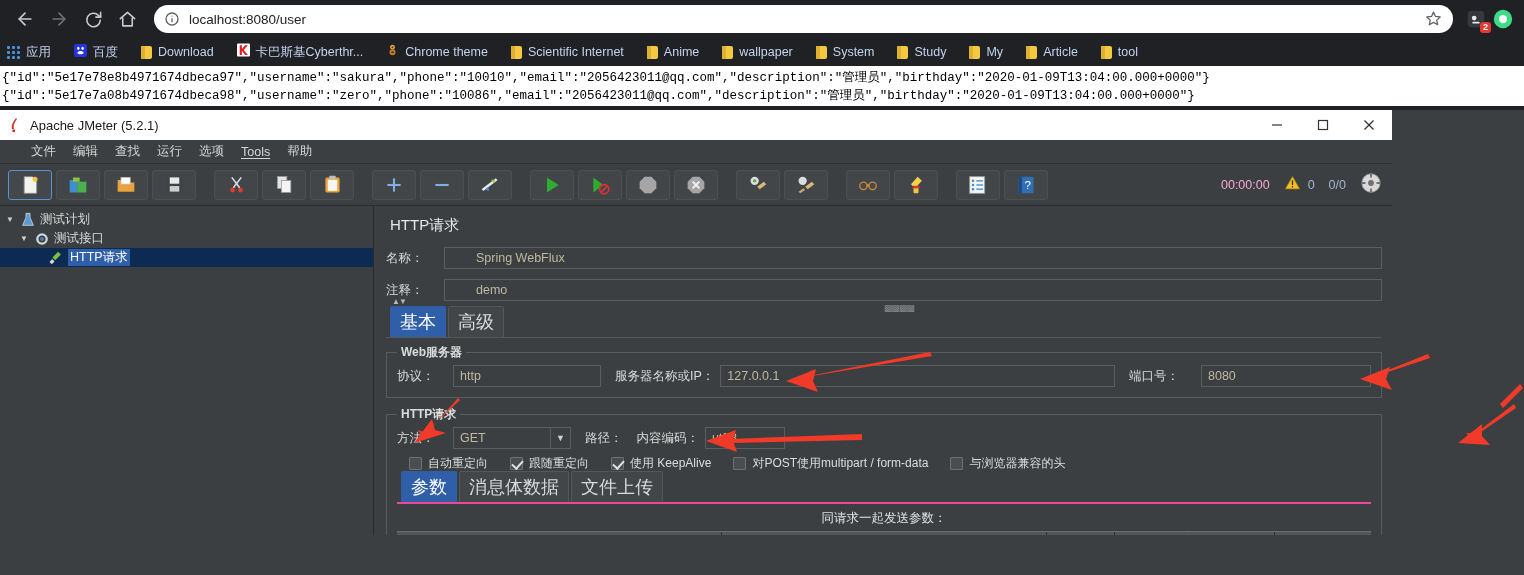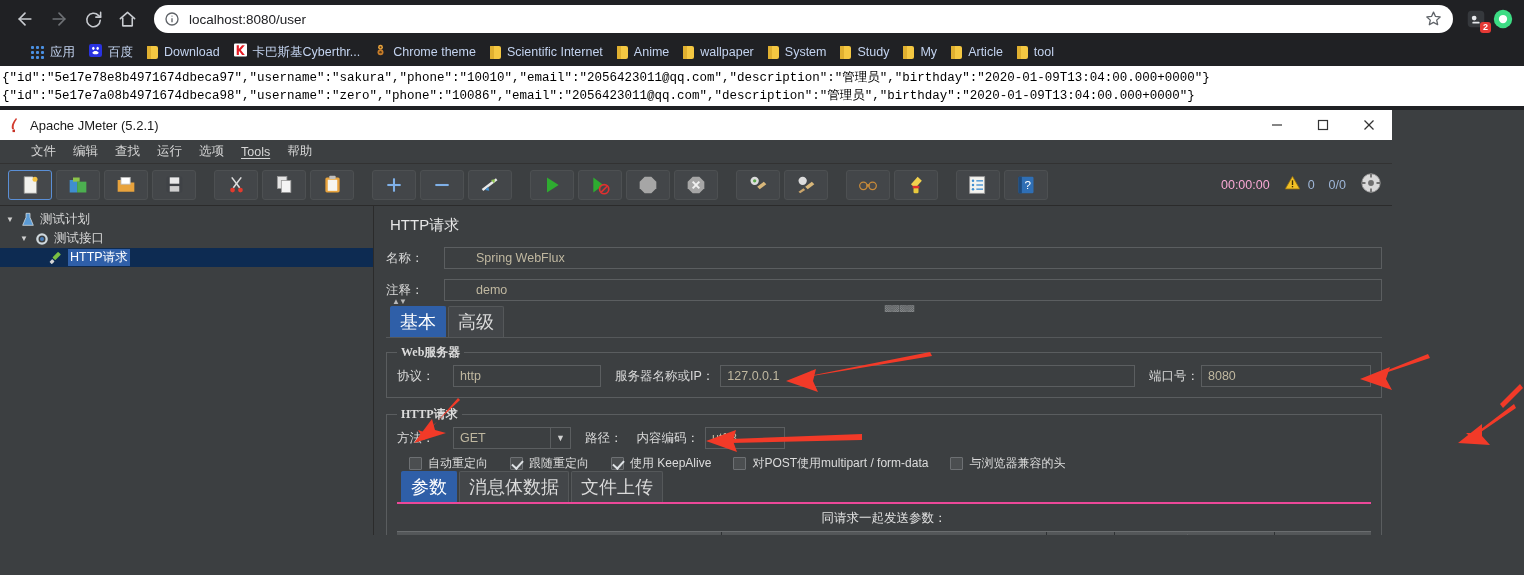--- a/index.html
+++ b/index.html
@@ -36,22 +36,22 @@
 
   .ext-wrap { display: flex; align-items: center; gap: 5px; padding-left: 6px; flex: 0 0 auto; }
   .ext-icon { position: relative; width: 22px; height: 22px; }
   .ext-badge {
     position: absolute; right: -4px; bottom: -3px; background: #e53935; color: #fff;
     font-size: 9px; line-height: 11px; border-radius: 3px; padding: 0 3px; font-weight: bold;
   }
 
   
   .bm-bar {
-    height: 28px; display: flex; align-items: center; padding: 0 24px;
-    background: #202124; gap: 0px; overflow: hidden;
+    height: 28px; display: flex; align-items: center; padding: 0 0;
+    background: #202124; gap: 9px; overflow: hidden;
   }
   .bm-item {
     display: flex; align-items: center; height: 22px; padding: 0 7px;
     border-radius: 4px; flex: 0 0 auto; gap: 6px;
   }
   .bm-label { font-size: 12.5px; color: #c3d3ef; white-space: nowrap; }
   .bm-folder {
     width: 11px; height: 13px; background: #f5c842; border-radius: 1px 2px 2px 1px;
     flex: 0 0 auto; position: relative;
   }
@@ -151,21 +151,21 @@
     border: 1px solid #55585a; border-bottom: none; background: #434649;
     border-radius: 2px 2px 0 0; margin-right: 2px;
   }
   .tab.active { background: #2f5fa8; color: #fff; border-color: #2f5fa8; }
   .tabpane { border-top: 1px solid #55585a; padding-top: 6px; }
 
   fieldset.grp {
     border: 1px solid #5a5d5f; margin: 0 0 8px 0; padding: 4px 10px 8px 10px;
     position: relative;
   }
-  fieldset.grp > legend { font-size: 12px; color: #dcdcdc; padding: 0 4px; font-weight: bold; font-family: Liberation Serif, serif;}
+  fieldset.grp > legend { font-size: 12px; color: #dcdcdc; padding: 0 4px; font-weight: bold;}
 
   .cb-row { display: flex; align-items: center; gap: 22px; margin: 6px 0 8px 12px; }
   .cb { display: flex; align-items: center; gap: 6px; }
   .cbbox {
     width: 13px; height: 13px; border: 1px solid #6d7073; background: #4b4e50;
     flex: 0 0 auto; position: relative; border-radius: 1px;
   }
   .cbbox.on::after {
     content: ""; position: absolute; left: 3px; top: 0px; width: 5px; height: 9px;
     border: solid #dfe3e6; border-width: 0 2px 2px 0; transform: rotate(42deg);
@@ -602,21 +602,21 @@
         <div class="tabpane">
 
           <fieldset class="grp">
             <legend>Web服务器</legend>
             <div class="frow" style="margin-bottom:2px;">
               <span class="flabel" style="width:56px">协议：</span>
               <span class="finput" style="width:148px">http</span>
               <span class="flabel" style="margin-left:14px">服务器名称或IP：</span>
               <span class="finput" style="flex:1 1 auto;margin-left:6px">127.0.0.1</span>
               <span class="flabel" style="margin-left:14px">端口号：</span>
-              <span class="finput" style="width:170px;margin-left:2px">8080</span>
+              <span class="finput" style="width:170px;margin-left:22px">8080</span>
             </div>
           </fieldset>
 
           <fieldset class="grp" style="padding-bottom:4px;">
             <legend>HTTP请求</legend>
             <div class="frow" style="margin-bottom:2px;">
               <span class="flabel" style="width:56px">方法：</span>
               <span class="finput" style="width:118px;display:flex;align-items:center;justify-content:space-between;padding-right:0;">
                 <span>GET</span>
                 <span style="width:20px;height:20px;border-left:1px solid #5b5e60;display:flex;align-items:center;justify-content:center;font-size:9px;color:#d0d0d0;">▼</span>

